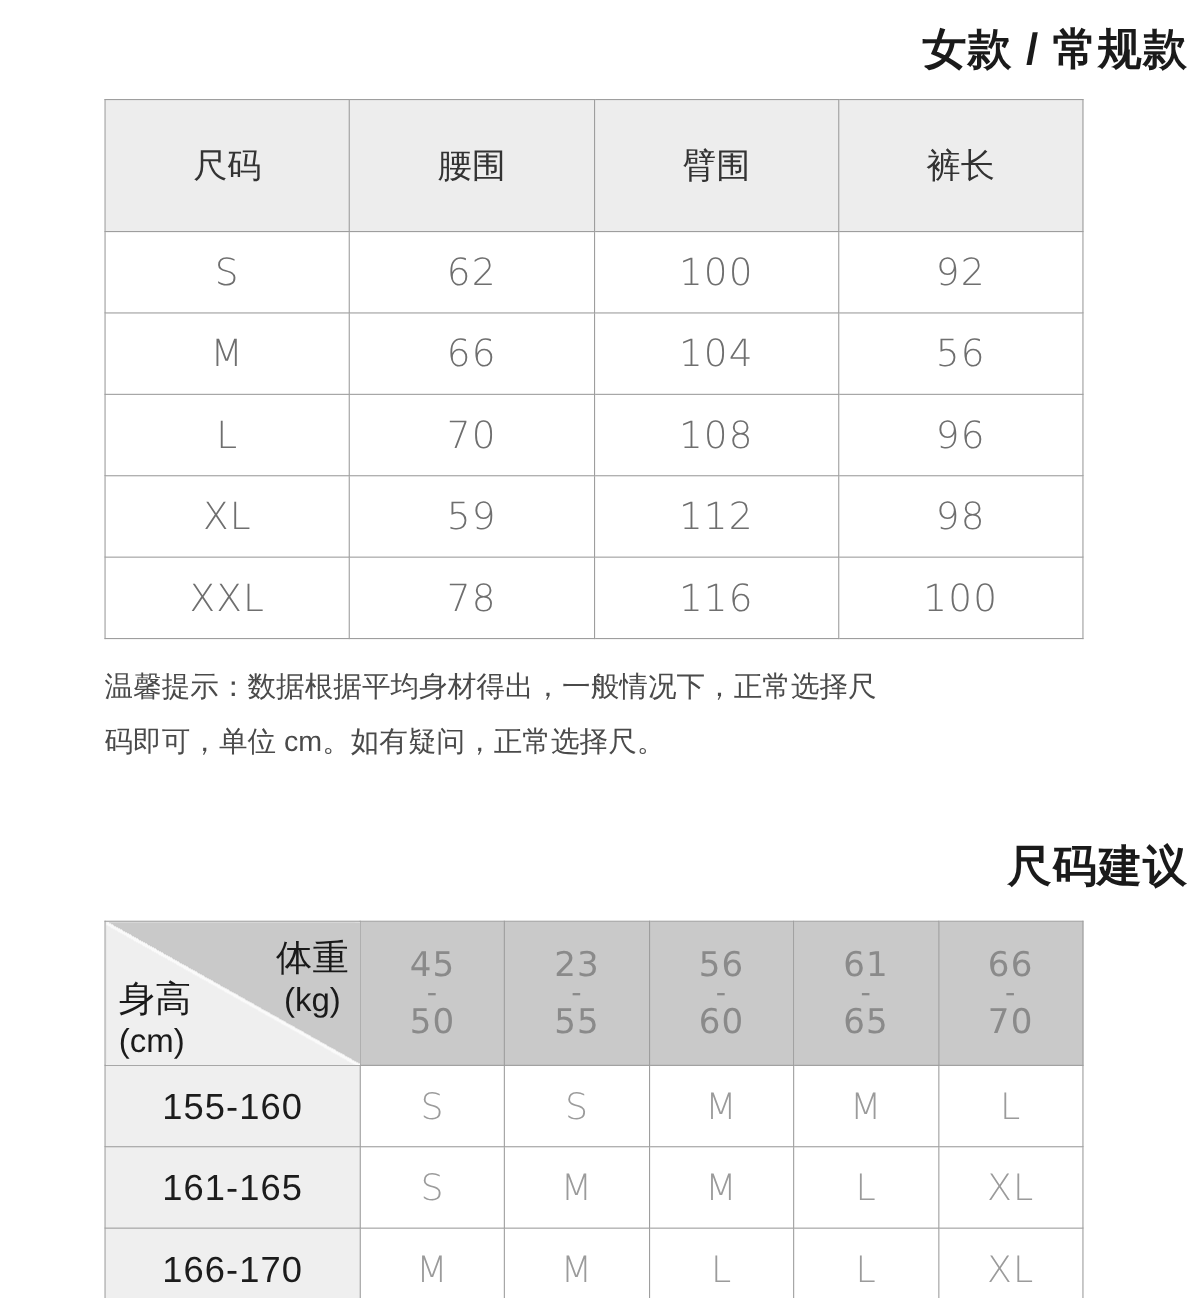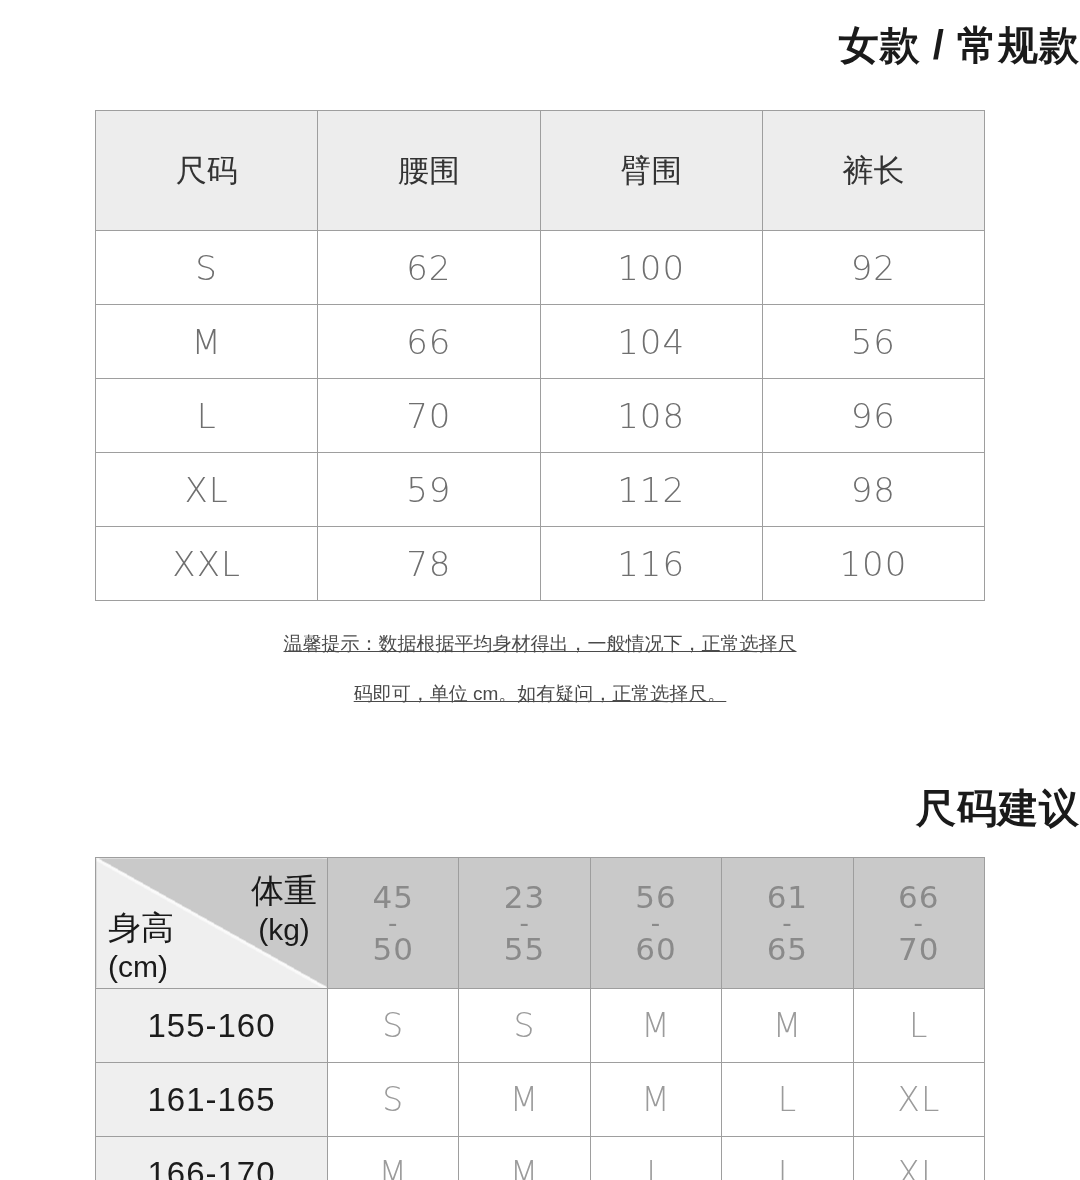--- a/index.html
+++ b/index.html
@@ -24,39 +24,39 @@
   .sec-title{
     margin:0;text-align:right;font-size:40px;line-height:46px;
     font-weight:600;color:var(--dark-text);letter-spacing:1px;
   }
   #title1{padding-top:22px;}
   #title2{margin-top:66px;}
 
   table{
     width:890px;margin:0 auto;border-collapse:collapse;table-layout:fixed;
   }
-  #size-table{margin-top:42px;}
+  #size-table{margin-top:22px;}
   #size-table th,#size-table td{
     border:1px solid var(--table-border);text-align:center;vertical-align:middle;
   }
   #size-table th{
     height:117px;background:var(--table1-header-bg);
     font-size:31px;font-weight:400;color:#333333;
   }
   #size-table td{
     height:71px;font-size:34px;color:var(--value-text);
   }
   .num{
     font-family:"DejaVu Sans","Liberation Sans",sans-serif;
     font-weight:200;letter-spacing:1px;
   }
 
   .note{
-    width:890px;margin:18px auto 0;text-align:center;
-    font-size:19px;line-height:50px;color:var(--note-text);text-decoration:underline;
+    width:890px;margin:18px auto 0;
+    font-size:26px;line-height:50px;color:var(--note-text);
   }
 
   #reco-table{margin-top:26px;}
   #reco-table th,#reco-table td{
     border:1px solid var(--table-border);text-align:center;vertical-align:middle;
   }
   #reco-table th{height:128px;background:var(--table2-header-bg);font-weight:400;}
   #reco-table td{height:71px;}
 
   .corner{

